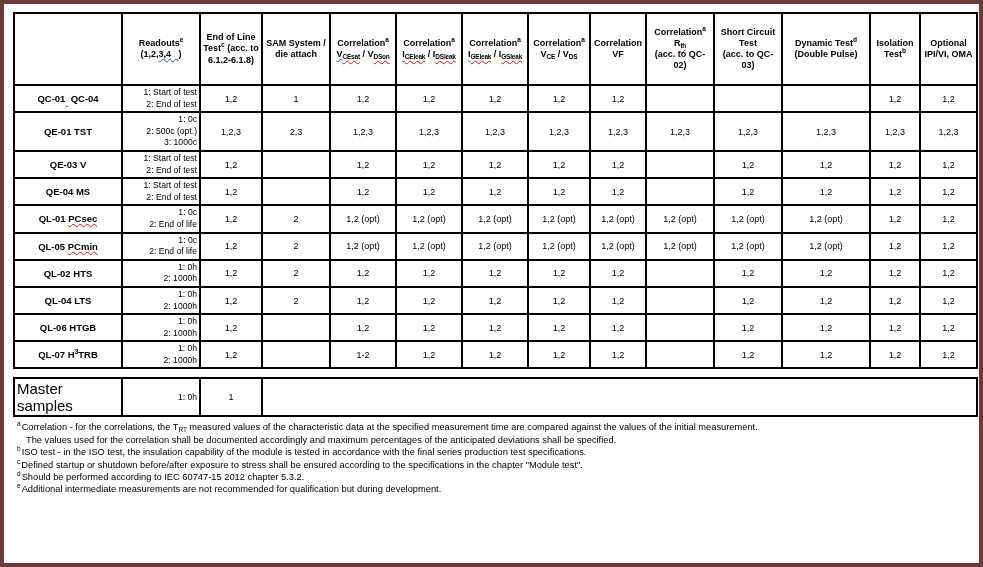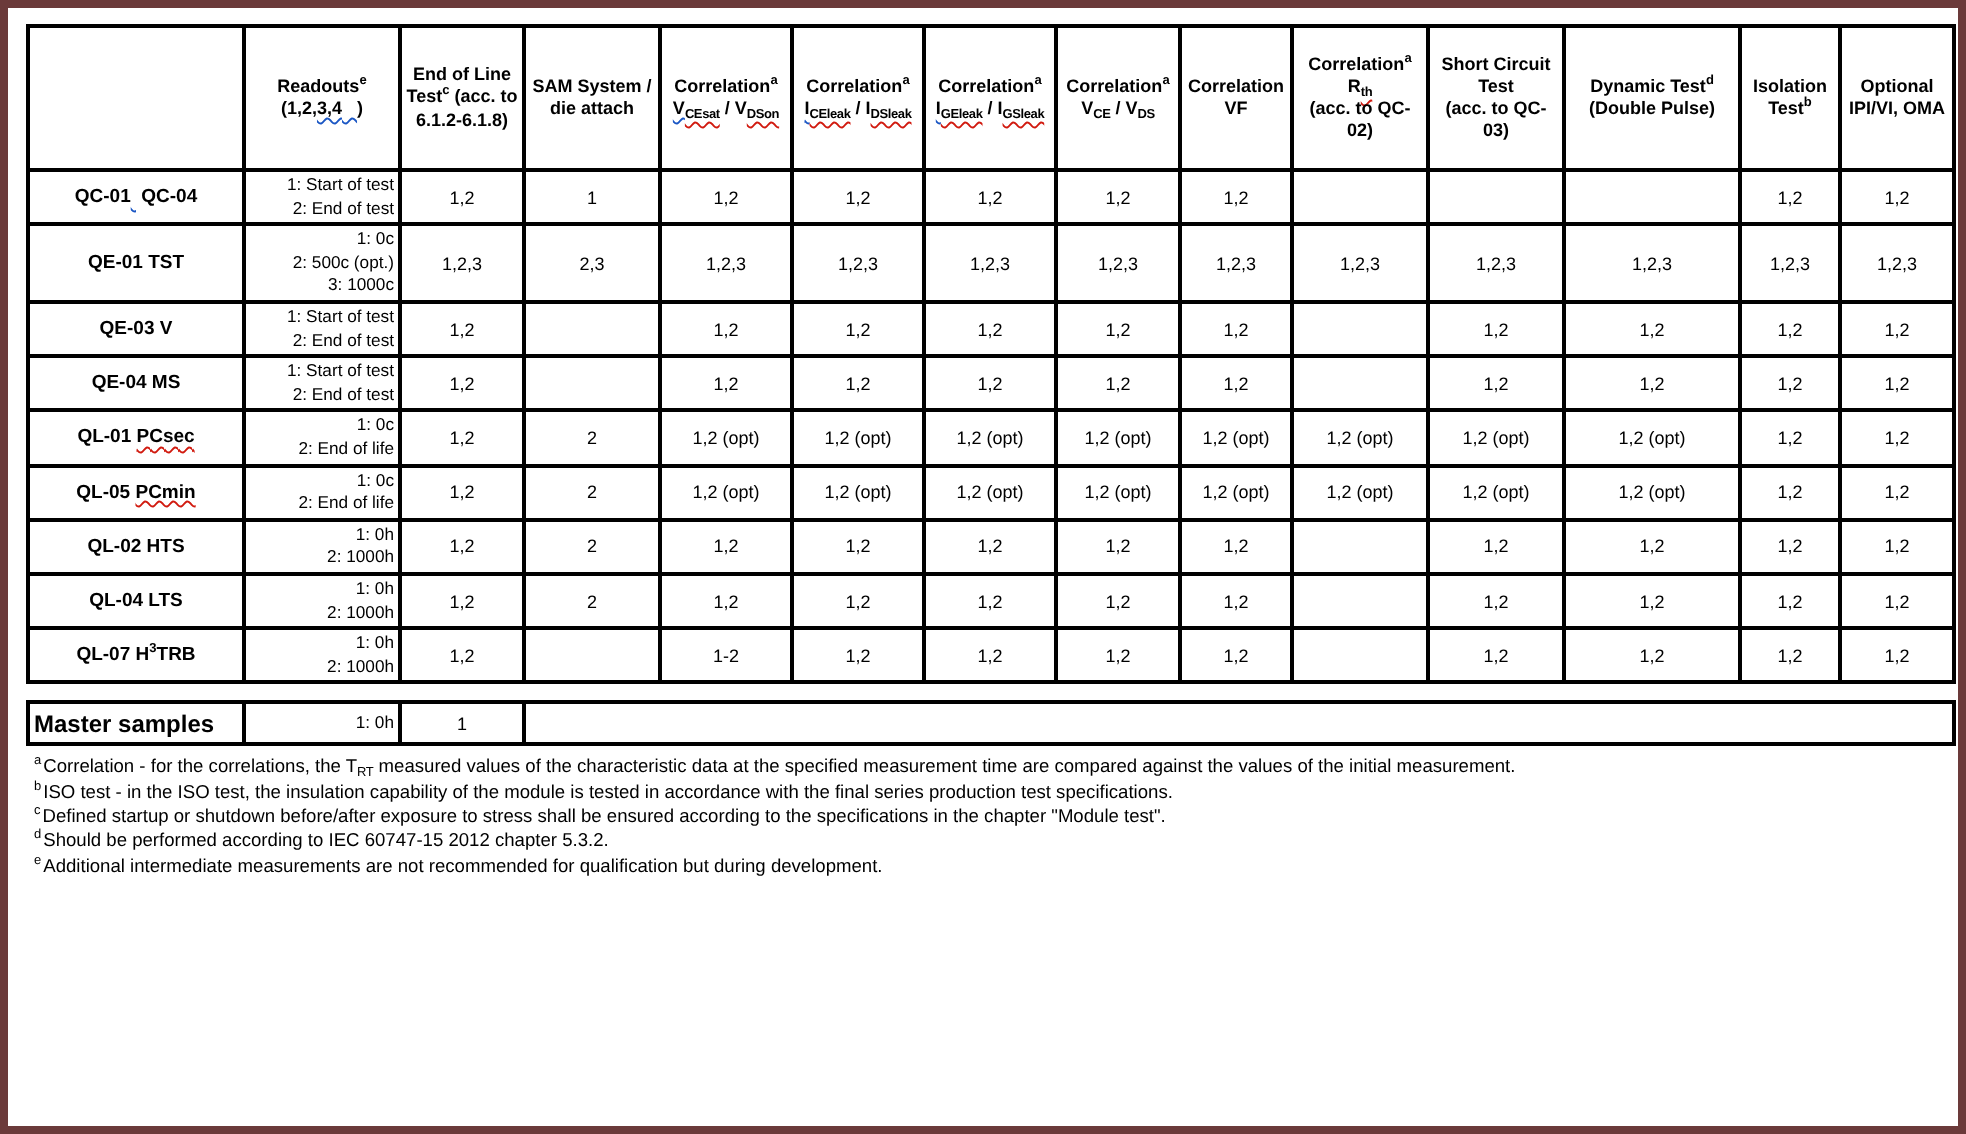--- a/index.html
+++ b/index.html
@@ -15,21 +15,21 @@
   }
   table.qtable th, table.qtable td{
     border:2px solid #000;
     padding:1px 2px;vertical-align:middle;
     overflow:hidden;
   }
   table.qtable thead tr{height:72px;}
   table.qtable tbody tr{height:15px;}
   th{font-size:9px;font-weight:bold;text-align:center;line-height:1.25;}
   td.lbl{font-size:9.5px;font-weight:bold;text-align:center;}
-  td.lbl-left{font-size:12px;font-weight:bold;text-align:left;padding-left:4px;}
+  td.lbl-left{font-size:15px;font-weight:normal;text-align:left;padding-left:4px;}
   td.rd{font-size:8.6px;text-align:right;padding-left:4px;line-height:1.35;}
   td.val{font-size:9px;text-align:center;}
   sup{font-size:6.5px;line-height:0;vertical-align:4px;}
   sub{font-size:6.5px;line-height:0;vertical-align:-2px;letter-spacing:-0.2px;}
   .uw-red{text-decoration:underline wavy #d11a0f;text-decoration-thickness:1px;text-underline-offset:1px;text-decoration-skip-ink:none;}
   .uw-blue{text-decoration:underline wavy #1a56c4;text-decoration-thickness:1px;text-underline-offset:1px;text-decoration-skip-ink:none;}
   .gap{height:8px;}
   .footnotes{margin-top:4px;font-size:9.3px;line-height:1.33;padding-left:4px;}
   .fn sup{font-size:6.5px;vertical-align:4px;margin-right:1px;}
   .fn-cont{padding-left:9px;}
@@ -198,20 +198,36 @@
           <td class="val">1,2</td>
           <td class="val">1,2</td>
           <td class="val">1,2</td>
           <td class="val"></td>
           <td class="val">1,2</td>
           <td class="val">1,2</td>
           <td class="val">1,2</td>
           <td class="val">1,2</td>
         </tr>
         <tr>
+          <td class="lbl"><span>QL-06 HTGB</span></td>
+          <td class="rd"><span>1: 0h</span><br><span>2: 1000h</span></td>
+          <td class="val">1,2</td>
+          <td class="val"></td>
+          <td class="val">1,2</td>
+          <td class="val">1,2</td>
+          <td class="val">1,2</td>
+          <td class="val">1,2</td>
+          <td class="val">1,2</td>
+          <td class="val"></td>
+          <td class="val">1,2</td>
+          <td class="val">1,2</td>
+          <td class="val">1,2</td>
+          <td class="val">1,2</td>
+        </tr>
+        <tr>
           <td class="lbl"><span>QL-07 H</span><sup>3</sup><span>TRB</span></td>
           <td class="rd"><span>1: 0h</span><br><span>2: 1000h</span></td>
           <td class="val">1,2</td>
           <td class="val"></td>
           <td class="val">1-2</td>
           <td class="val">1,2</td>
           <td class="val">1,2</td>
           <td class="val">1,2</td>
           <td class="val">1,2</td>
           <td class="val"></td>
@@ -237,19 +253,20 @@
           <td class="lbl-left">Master samples</td>
           <td class="rd">1: 0h</td>
           <td class="val">1</td>
           <td colspan="1"></td>
         </tr>
       </tbody>
   </table>
 
   <div class="footnotes" id="footnotes">
       <div class="fn"><sup>a</sup><span>Correlation - for the correlations, the T</span><sub>RT</sub><span> measured values of the characteristic data at the specified measurement time are compared against the values of the initial measurement.</span></div>
+      <div class="fn fn-cont"><span>The values used for the correlation shall be documented accordingly and maximum percentages of the anticipated deviations shall be specified.</span></div>
       <div class="fn"><sup>b</sup><span>ISO test - in the ISO test, the insulation capability of the module is tested in accordance with the final series production test specifications.</span></div>
       <div class="fn"><sup>c</sup><span>Defined startup or shutdown before/after exposure to stress shall be ensured according to the specifications in the chapter "Module test".</span></div>
       <div class="fn"><sup>d</sup><span>Should be performed according to IEC 60747-15 2012 chapter 5.3.2.</span></div>
       <div class="fn"><sup>e</sup><span>Additional intermediate measurements are not recommended for qualification but during development.</span></div>
     </div>
 
 </div>
 
 </body></html>

